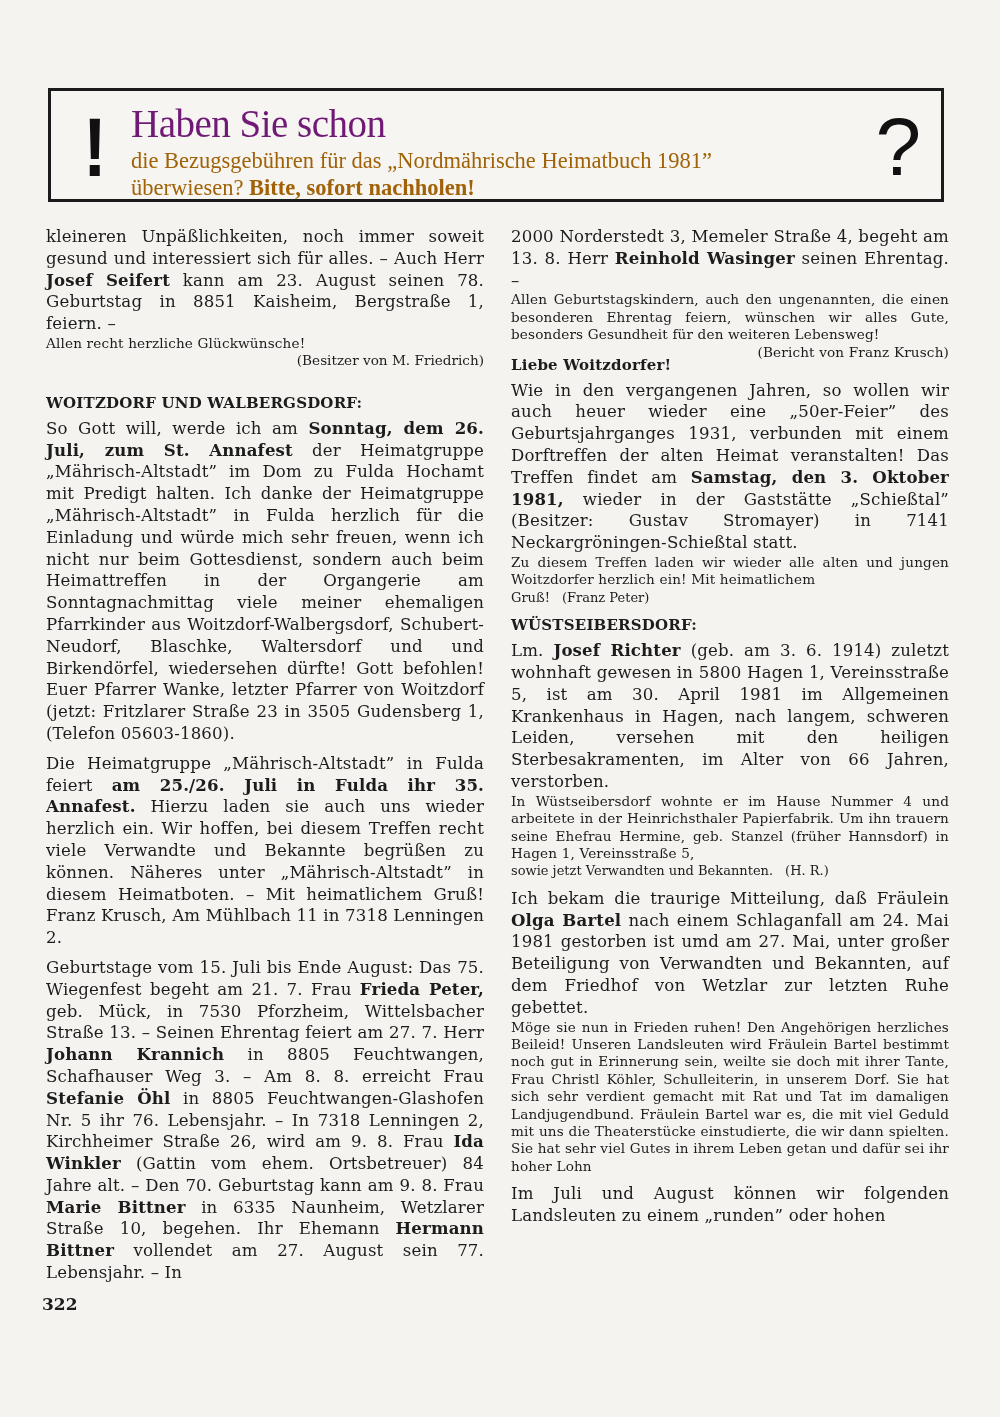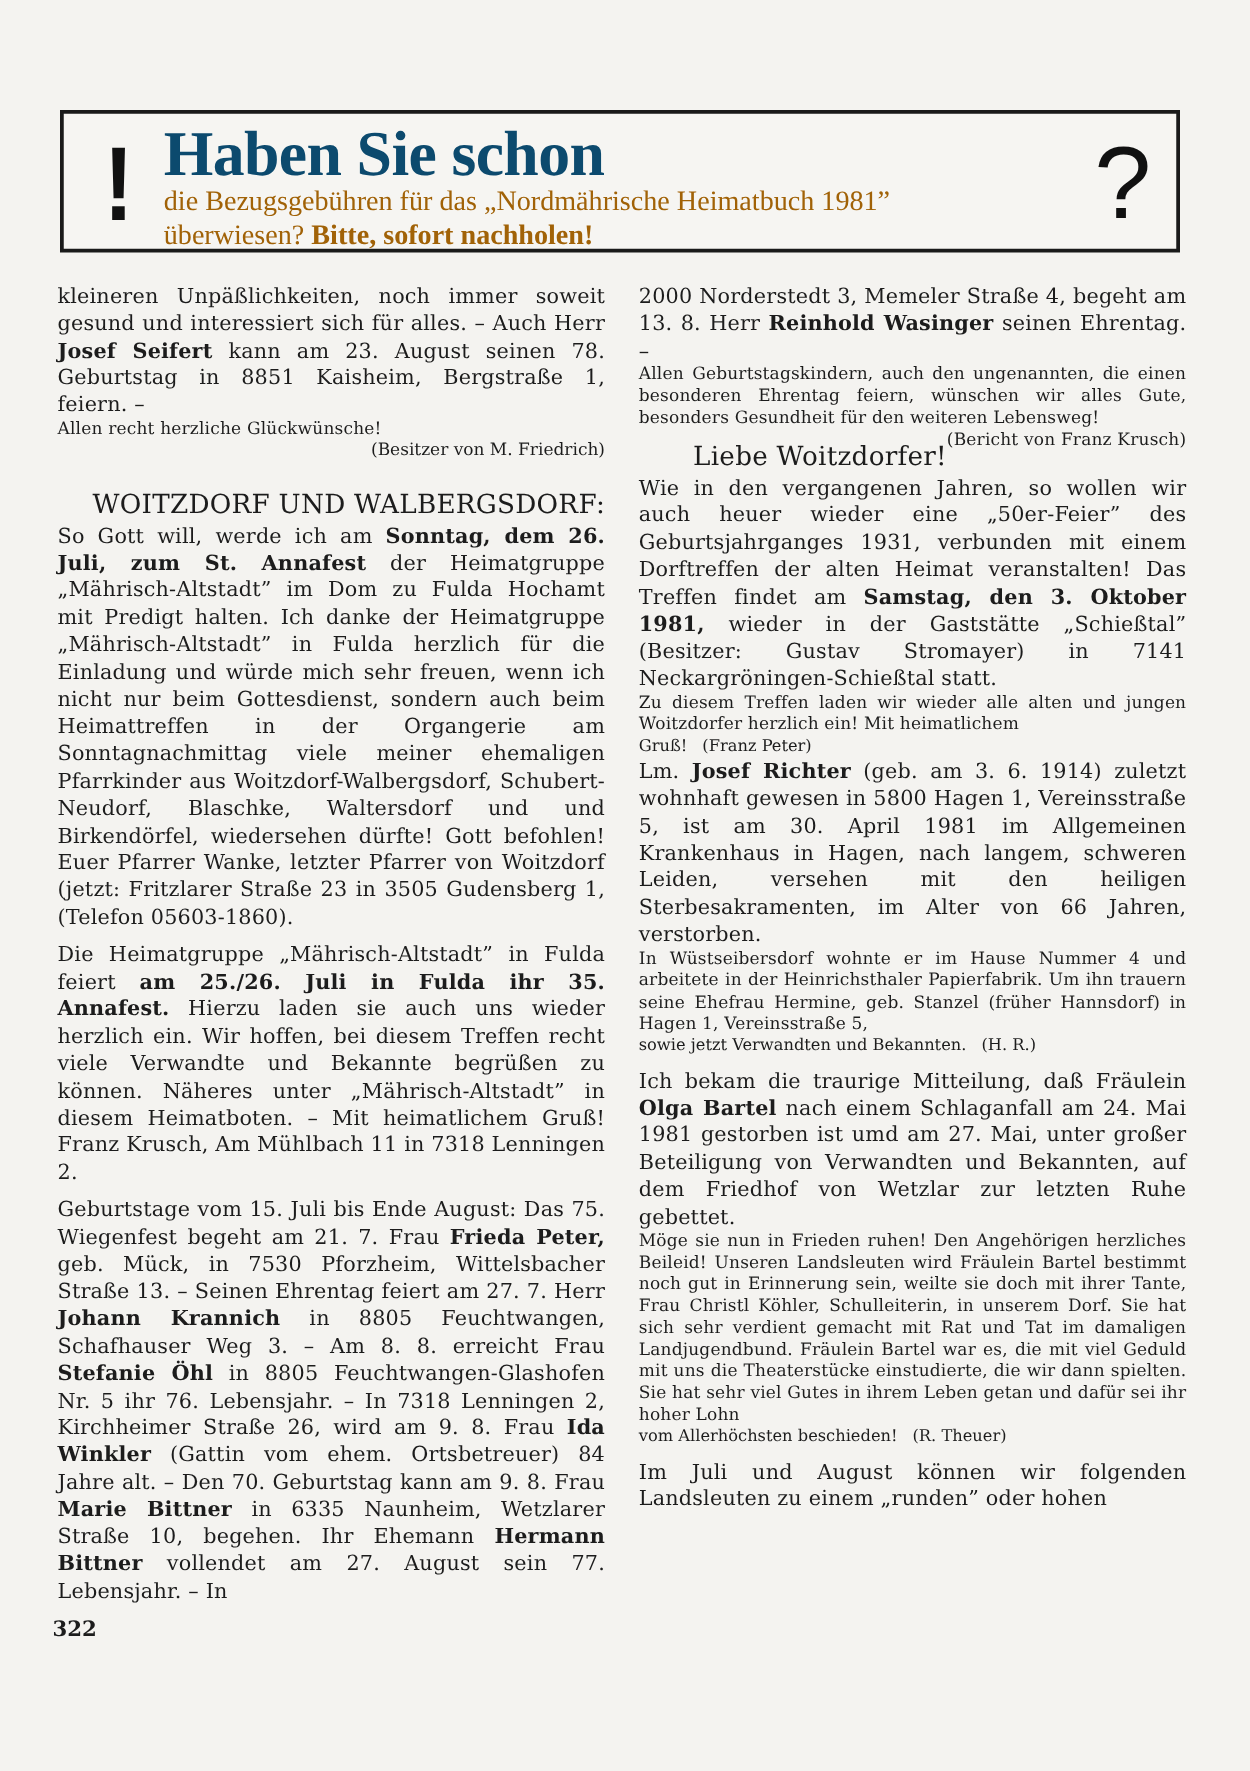--- a/index.html
+++ b/index.html
@@ -11,21 +11,21 @@
     position:absolute; left:48px; top:88px; width:896px; height:114px;
     border:3px solid #1a1a1a; box-sizing:border-box; background:#f6f5f2;
   }
   .banner .bang {
     position:absolute; left:30px; top:14px; font-family:"Liberation Sans", sans-serif;
     font-weight:bold; font-size:84px; line-height:84px; color:#111;
     transform:scaleX(0.85);
   }
   .banner .title {
     position:absolute; left:80px; top:10px; font-family:"Liberation Serif", serif;
-    font-weight:bold; font-size:51px; line-height:46px; color:#0c4a6e; letter-spacing:-0.5px;
+    font-weight:normal; font-size:39px; line-height:46px; color:#701a75; letter-spacing:-0.5px;
   }
   .banner .line {
     position:absolute; left:80px; font-family:"Liberation Serif", serif; font-size:22.5px; line-height:26px; color:#a16207;
   }
   .banner .l1 { top:57px; }
   .banner .l2 { top:84px; }
   .banner .l2 b { font-weight:bold; }
   .banner .qmark {
     position:absolute; right:20px; top:12px; font-family:"Liberation Sans", sans-serif;
     font-size:82px; line-height:88px; color:#111;
@@ -36,21 +36,21 @@
   .col.left { left:46px; }
   .col.right { left:511px; }
   .p {
     margin:0; text-align:justify; font-size:16.6px; line-height:21.8px; letter-spacing:0.15px;
   }
   .p.small { font-size:13.6px; line-height:17.4px; }
   .p.gap { margin-top:8px; }
   .p b { font-weight:bold; }
   .credit { text-align:right; font-size:13.6px; line-height:17.4px; }
   .heading {
-    font-weight:normal; font-size:21px; line-height:22px; margin:22px 0 4px 0; letter-spacing:0.2px;text-align:right;
+    font-weight:bold; font-size:15px; line-height:22px; margin:22px 0 4px 0; letter-spacing:0.2px;
   }
   .heading.tight { margin:6px 0 4px 0; }
   .split { display:flex; font-size:13px; line-height:17.4px;gap:12px; }
   .pageno {
     position:absolute; left:42px; top:1294px; font-size:17px; font-weight:bold;
   }
 </style>
 </head>
 <body>
 
@@ -81,28 +81,25 @@
     <span>Allen Geburtstagskindern, auch den ungenannten, die einen besonderen Ehrentag feiern, wünschen wir alles Gute, besonders Gesundheit für den weiteren Lebensweg!</span>
     <span style="float:right">(Bericht von Franz Krusch)</span>
   </div>
   <div class="heading tight" style="margin-top:10px">Liebe Woitzdorfer!</div>
   <p class="p"><span>Wie in den vergangenen Jahren, so wollen wir auch heuer wieder eine „50er-Feier” des Geburtsjahrganges 1931, verbunden mit einem Dorftreffen der alten Heimat veranstalten! Das Treffen findet am </span><b>Samstag, den 3. Oktober 1981,</b><span> wieder in der Gaststätte „Schießtal” (Besitzer: Gustav Stromayer) in 7141 Neckargröningen-Schießtal statt.</span></p>
   <div class="p small">Zu diesem Treffen laden wir wieder alle alten und jungen Woitzdorfer herzlich ein! Mit heimatlichem</div>
   <div class="split">
     <span>Gruß!</span>
     <span>(Franz Peter)</span>
   </div>
+  <div class="heading tight" style="margin-top:8px">WÜSTSEIBERSDORF:</div>
   <p class="p"><span>Lm. </span><b>Josef Richter</b><span> (geb. am 3. 6. 1914) zuletzt wohnhaft gewesen in 5800 Hagen 1, Vereinsstraße 5, ist am 30. April 1981 im Allgemeinen Krankenhaus in Hagen, nach langem, schweren Leiden, versehen mit den heiligen Sterbesakramenten, im Alter von 66 Jahren, verstorben.</span></p>
   <div class="p small">In Wüstseibersdorf wohnte er im Hause Nummer 4 und arbeitete in der Heinrichsthaler Papierfabrik. Um ihn trauern seine Ehefrau Hermine, geb. Stanzel (früher Hannsdorf) in Hagen 1, Vereinsstraße 5,</div>
   <div class="split">
     <span>sowie jetzt Verwandten und Bekannten.</span>
     <span>(H. R.)</span>
   </div>
   <p class="p gap"><span>Ich bekam die traurige Mitteilung, daß Fräulein </span><b>Olga Bartel</b><span> nach einem Schlaganfall am 24. Mai 1981 gestorben ist umd am 27. Mai, unter großer Beteiligung von Verwandten und Bekannten, auf dem Friedhof von Wetzlar zur letzten Ruhe gebettet.</span></p>
   <div class="p small">Möge sie nun in Frieden ruhen! Den Angehörigen herzliches Beileid! Unseren Landsleuten wird Fräulein Bartel bestimmt noch gut in Erinnerung sein, weilte sie doch mit ihrer Tante, Frau Christl Köhler, Schulleiterin, in unserem Dorf. Sie hat sich sehr verdient gemacht mit Rat und Tat im damaligen Landjugendbund. Fräulein Bartel war es, die mit viel Geduld mit uns die Theaterstücke einstudierte, die wir dann spielten. Sie hat sehr viel Gutes in ihrem Leben getan und dafür sei ihr hoher Lohn</div>
-  <div class="split">
-    <span>vom Allerhöchsten beschieden!</span>
-    <span>(R. Theuer)</span>
-  </div>
   <p class="p gap"><span>Im Juli und August können wir folgenden Landsleuten zu einem „runden” oder hohen</span></p>
 </div>
 
 <div class="pageno">322</div>
 
 </body></html>

